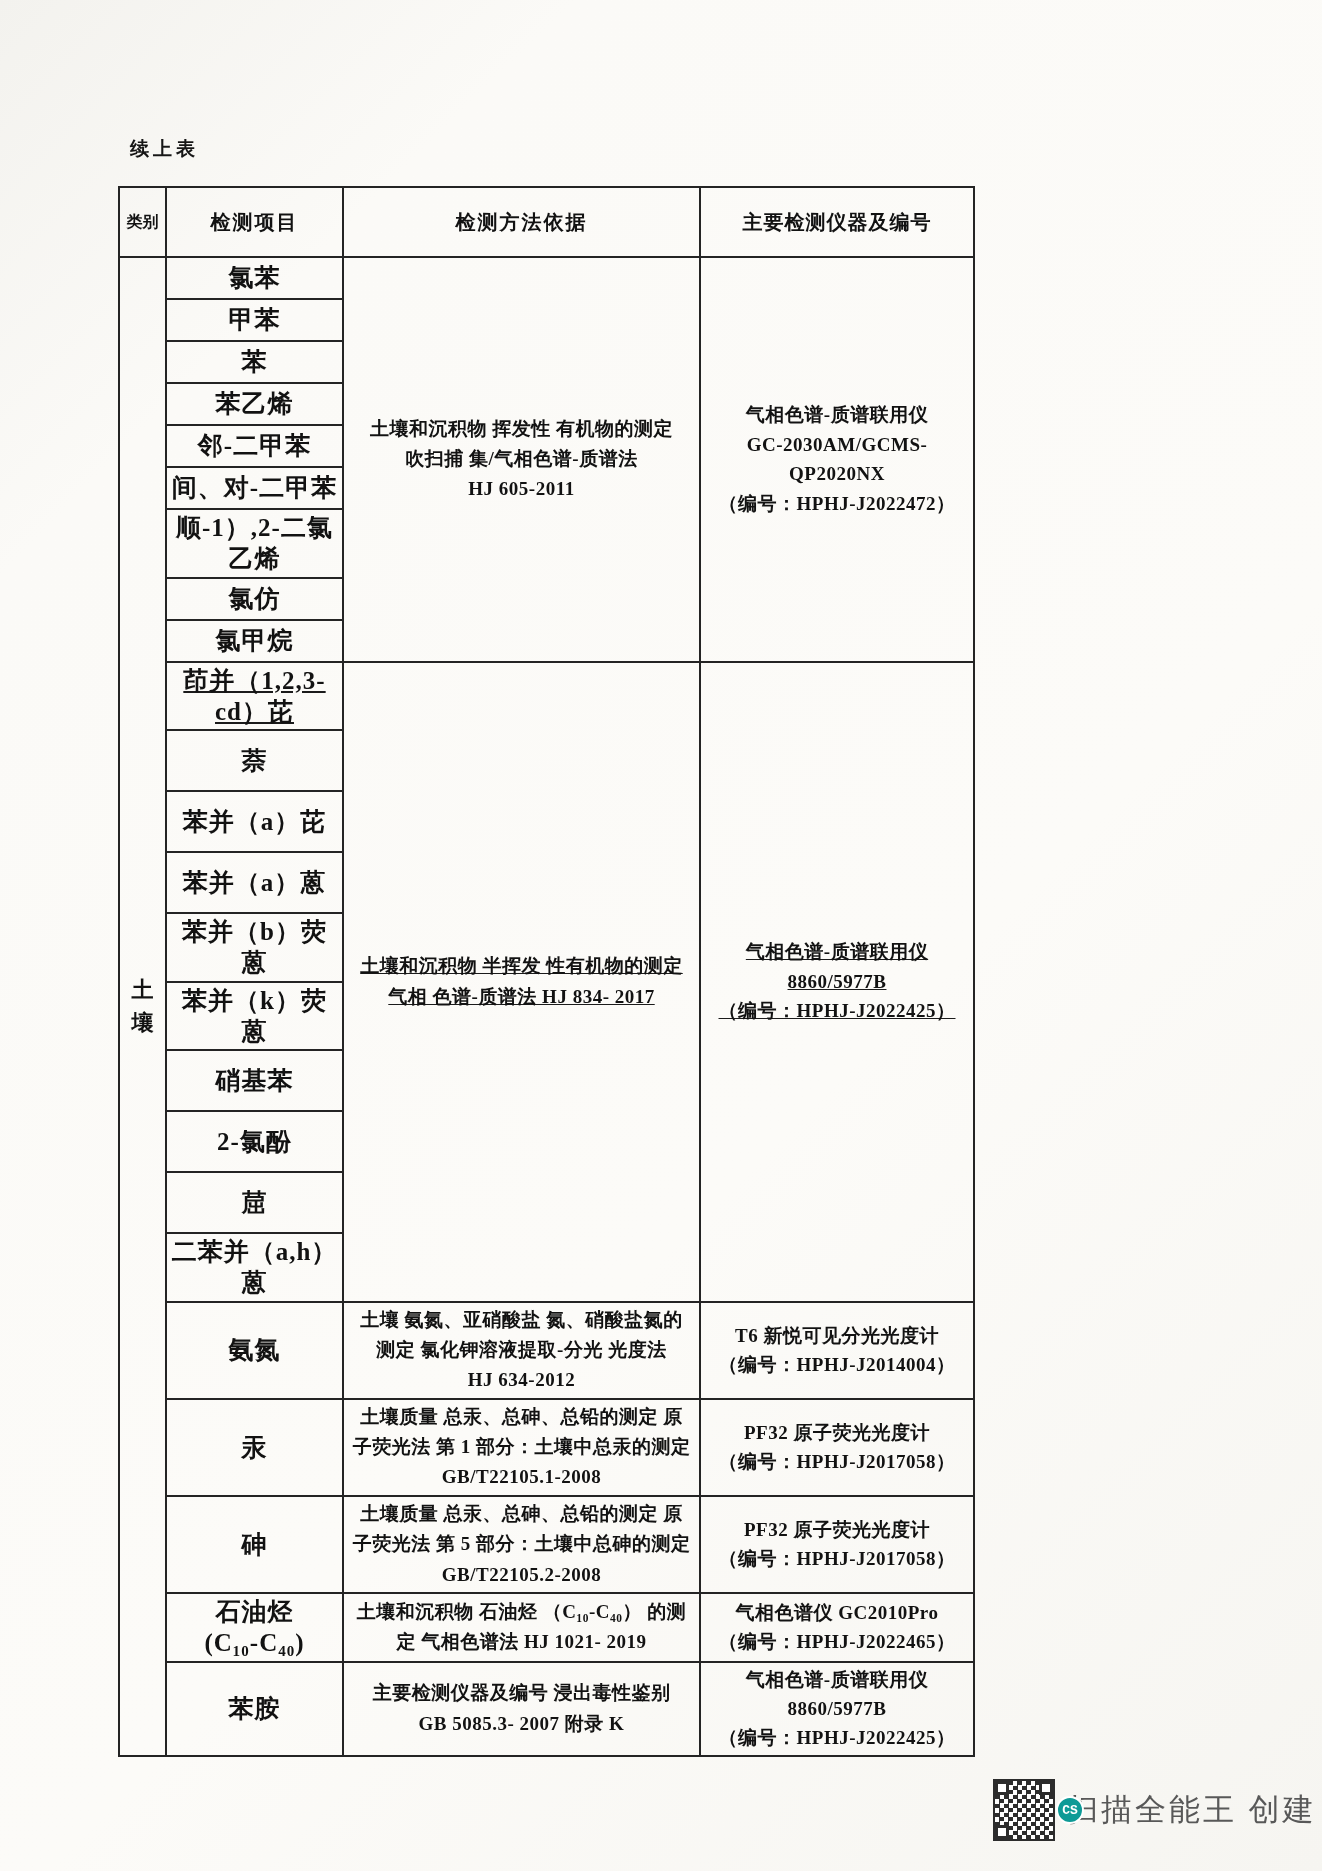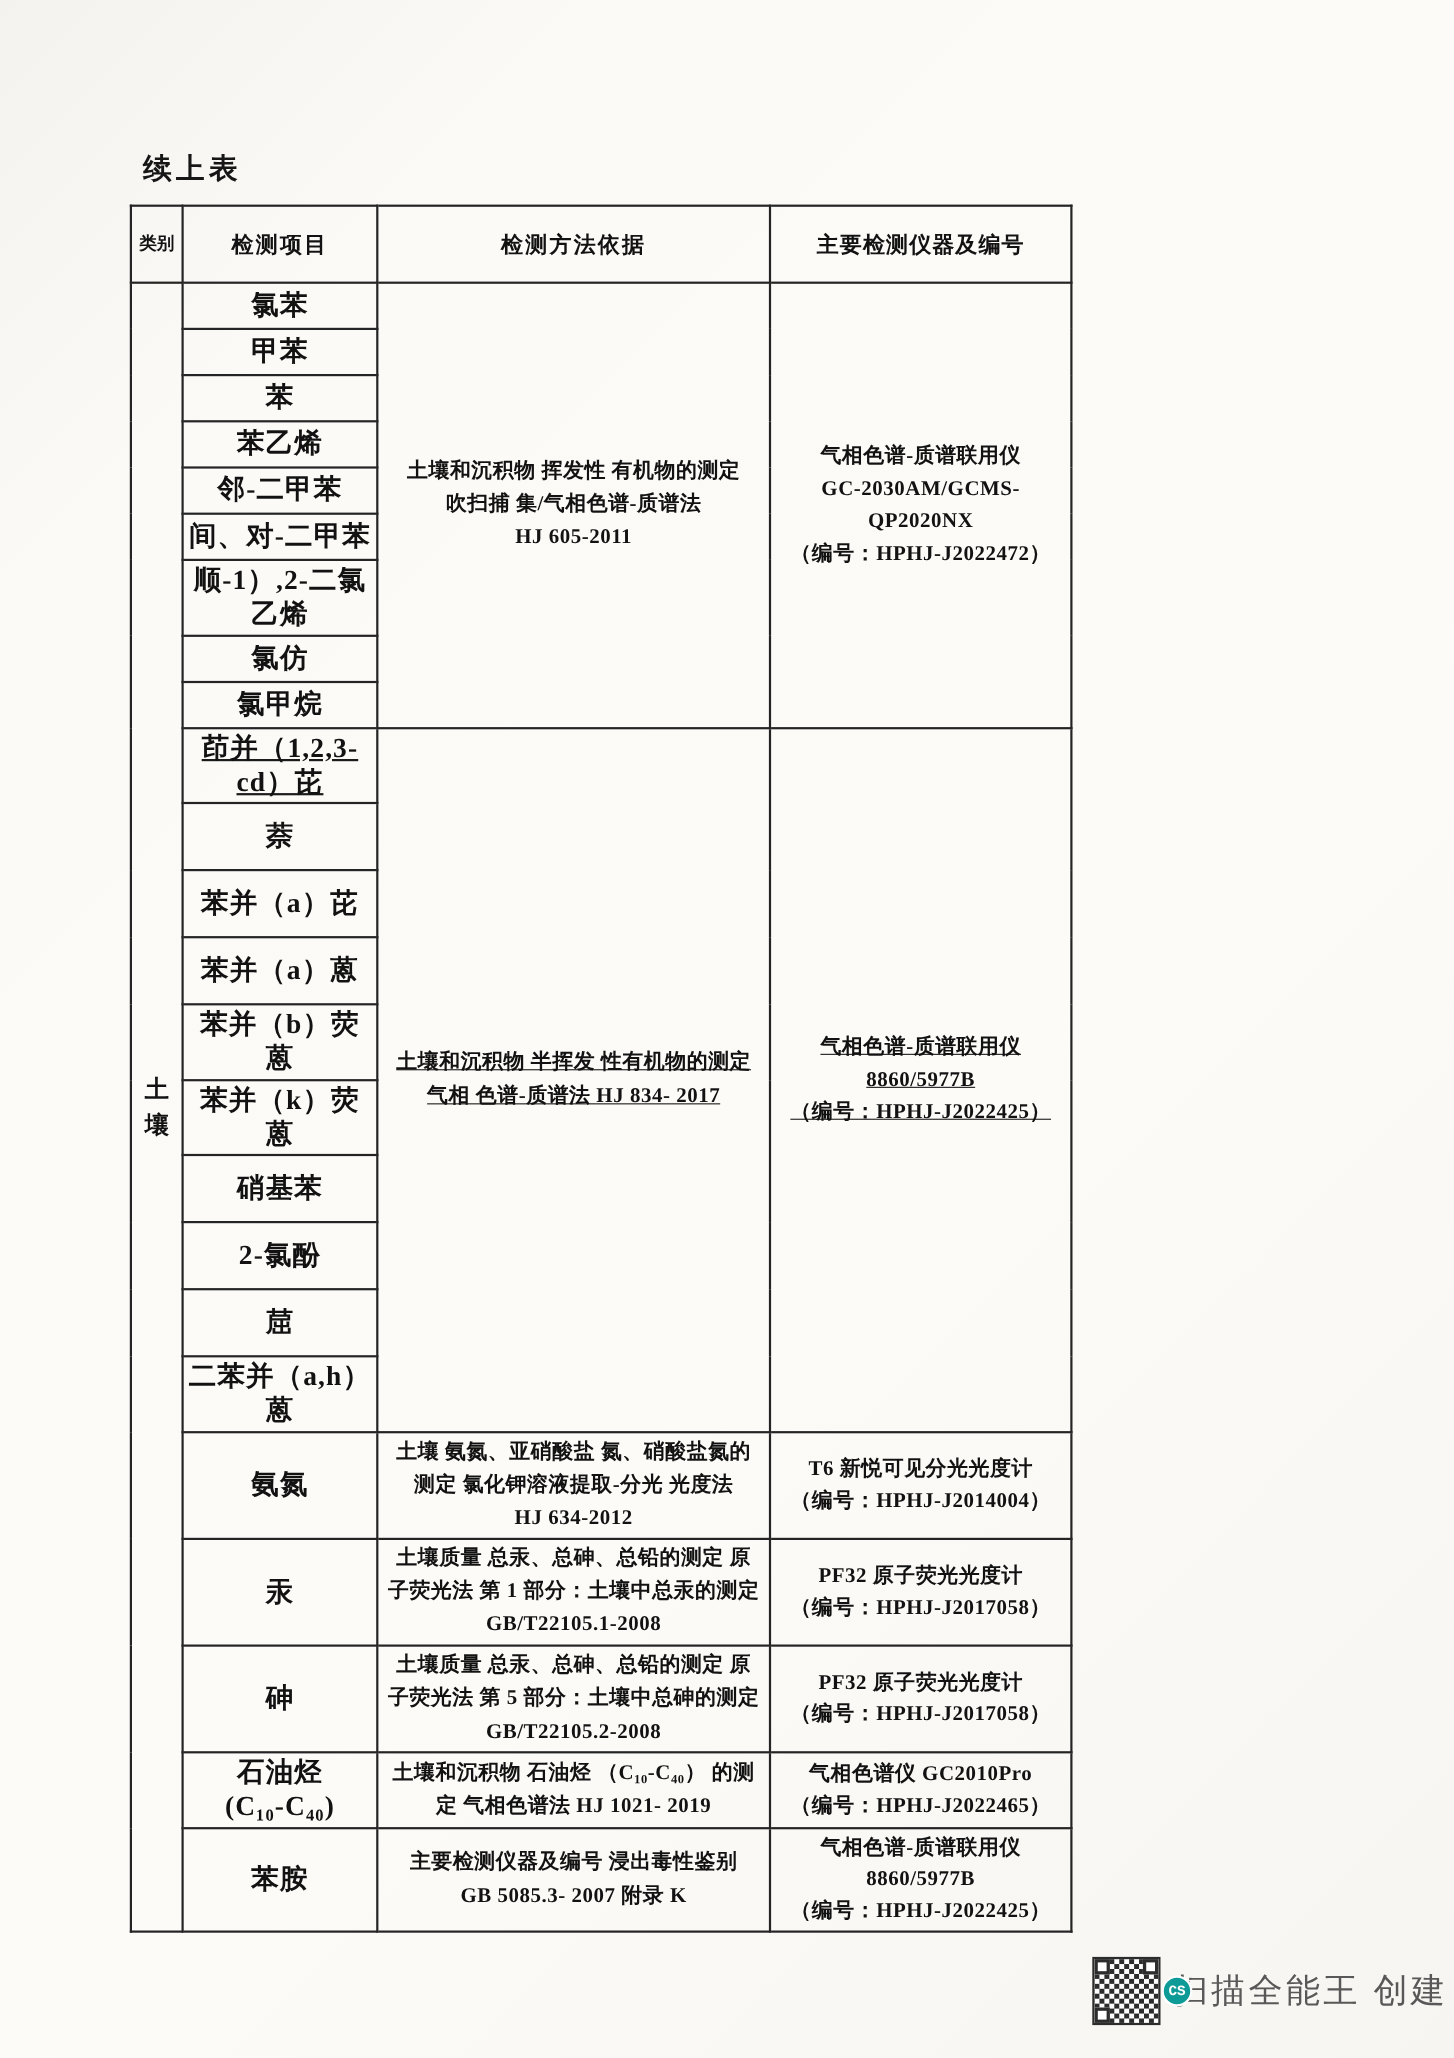--- a/index.html
+++ b/index.html
@@ -4,21 +4,21 @@
 <style>
   html,body{margin:0;padding:0;}
   body{
     width:1322px;height:1871px;position:relative;overflow:hidden;
     background:linear-gradient(135deg,#f3f2ee 0%,#fbfaf7 18%,#fcfbf8 60%,#f6f5f1 100%);
     font-family:"Liberation Serif","DejaVu Serif",serif;
     color:#1b1b1b;
   }
   .page-title{
     position:absolute;left:130px;top:136px;
-    font-size:26px;font-weight:bold;letter-spacing:4px;color:#161616;
+    font-size:19px;font-weight:bold;letter-spacing:4px;color:#161616;
   }
   table.report{
     position:absolute;left:118px;top:186px;
     border-collapse:collapse;table-layout:fixed;width:838px;
   }
   table.report th,table.report td{
     border:2px solid #242424;
     text-align:center;vertical-align:middle;
     font-weight:bold;color:#121212;
     padding:2px 4px;box-sizing:border-box;

